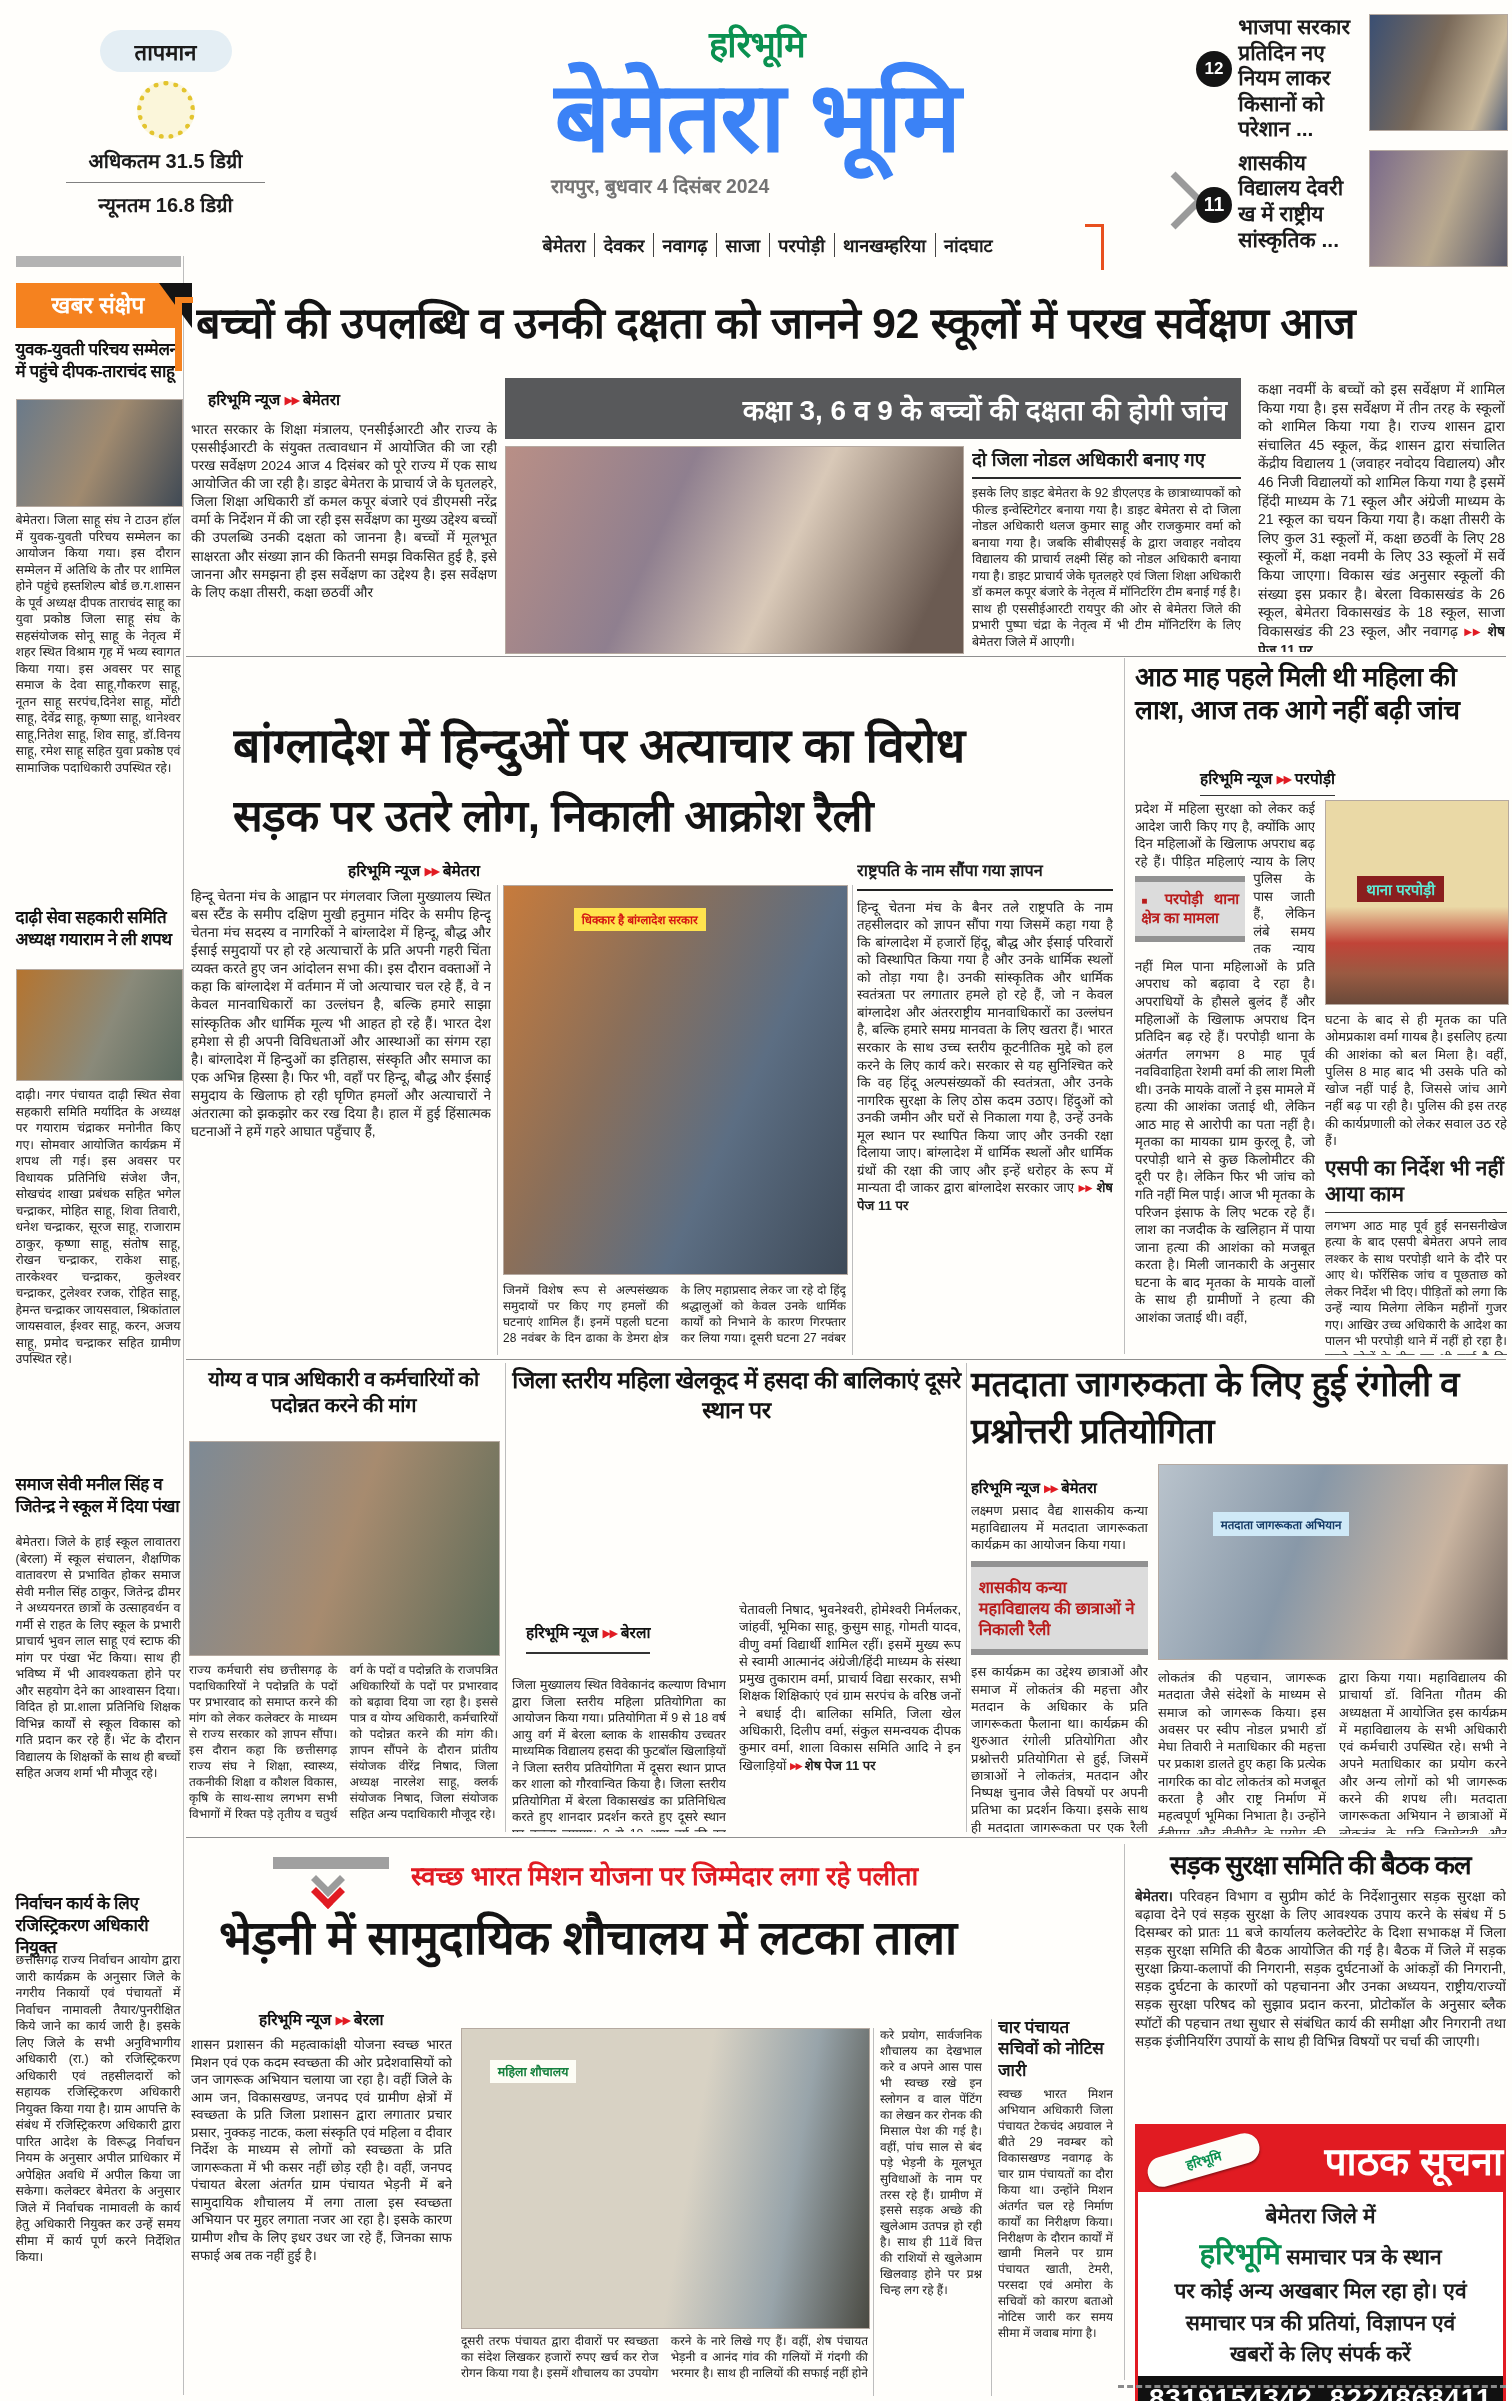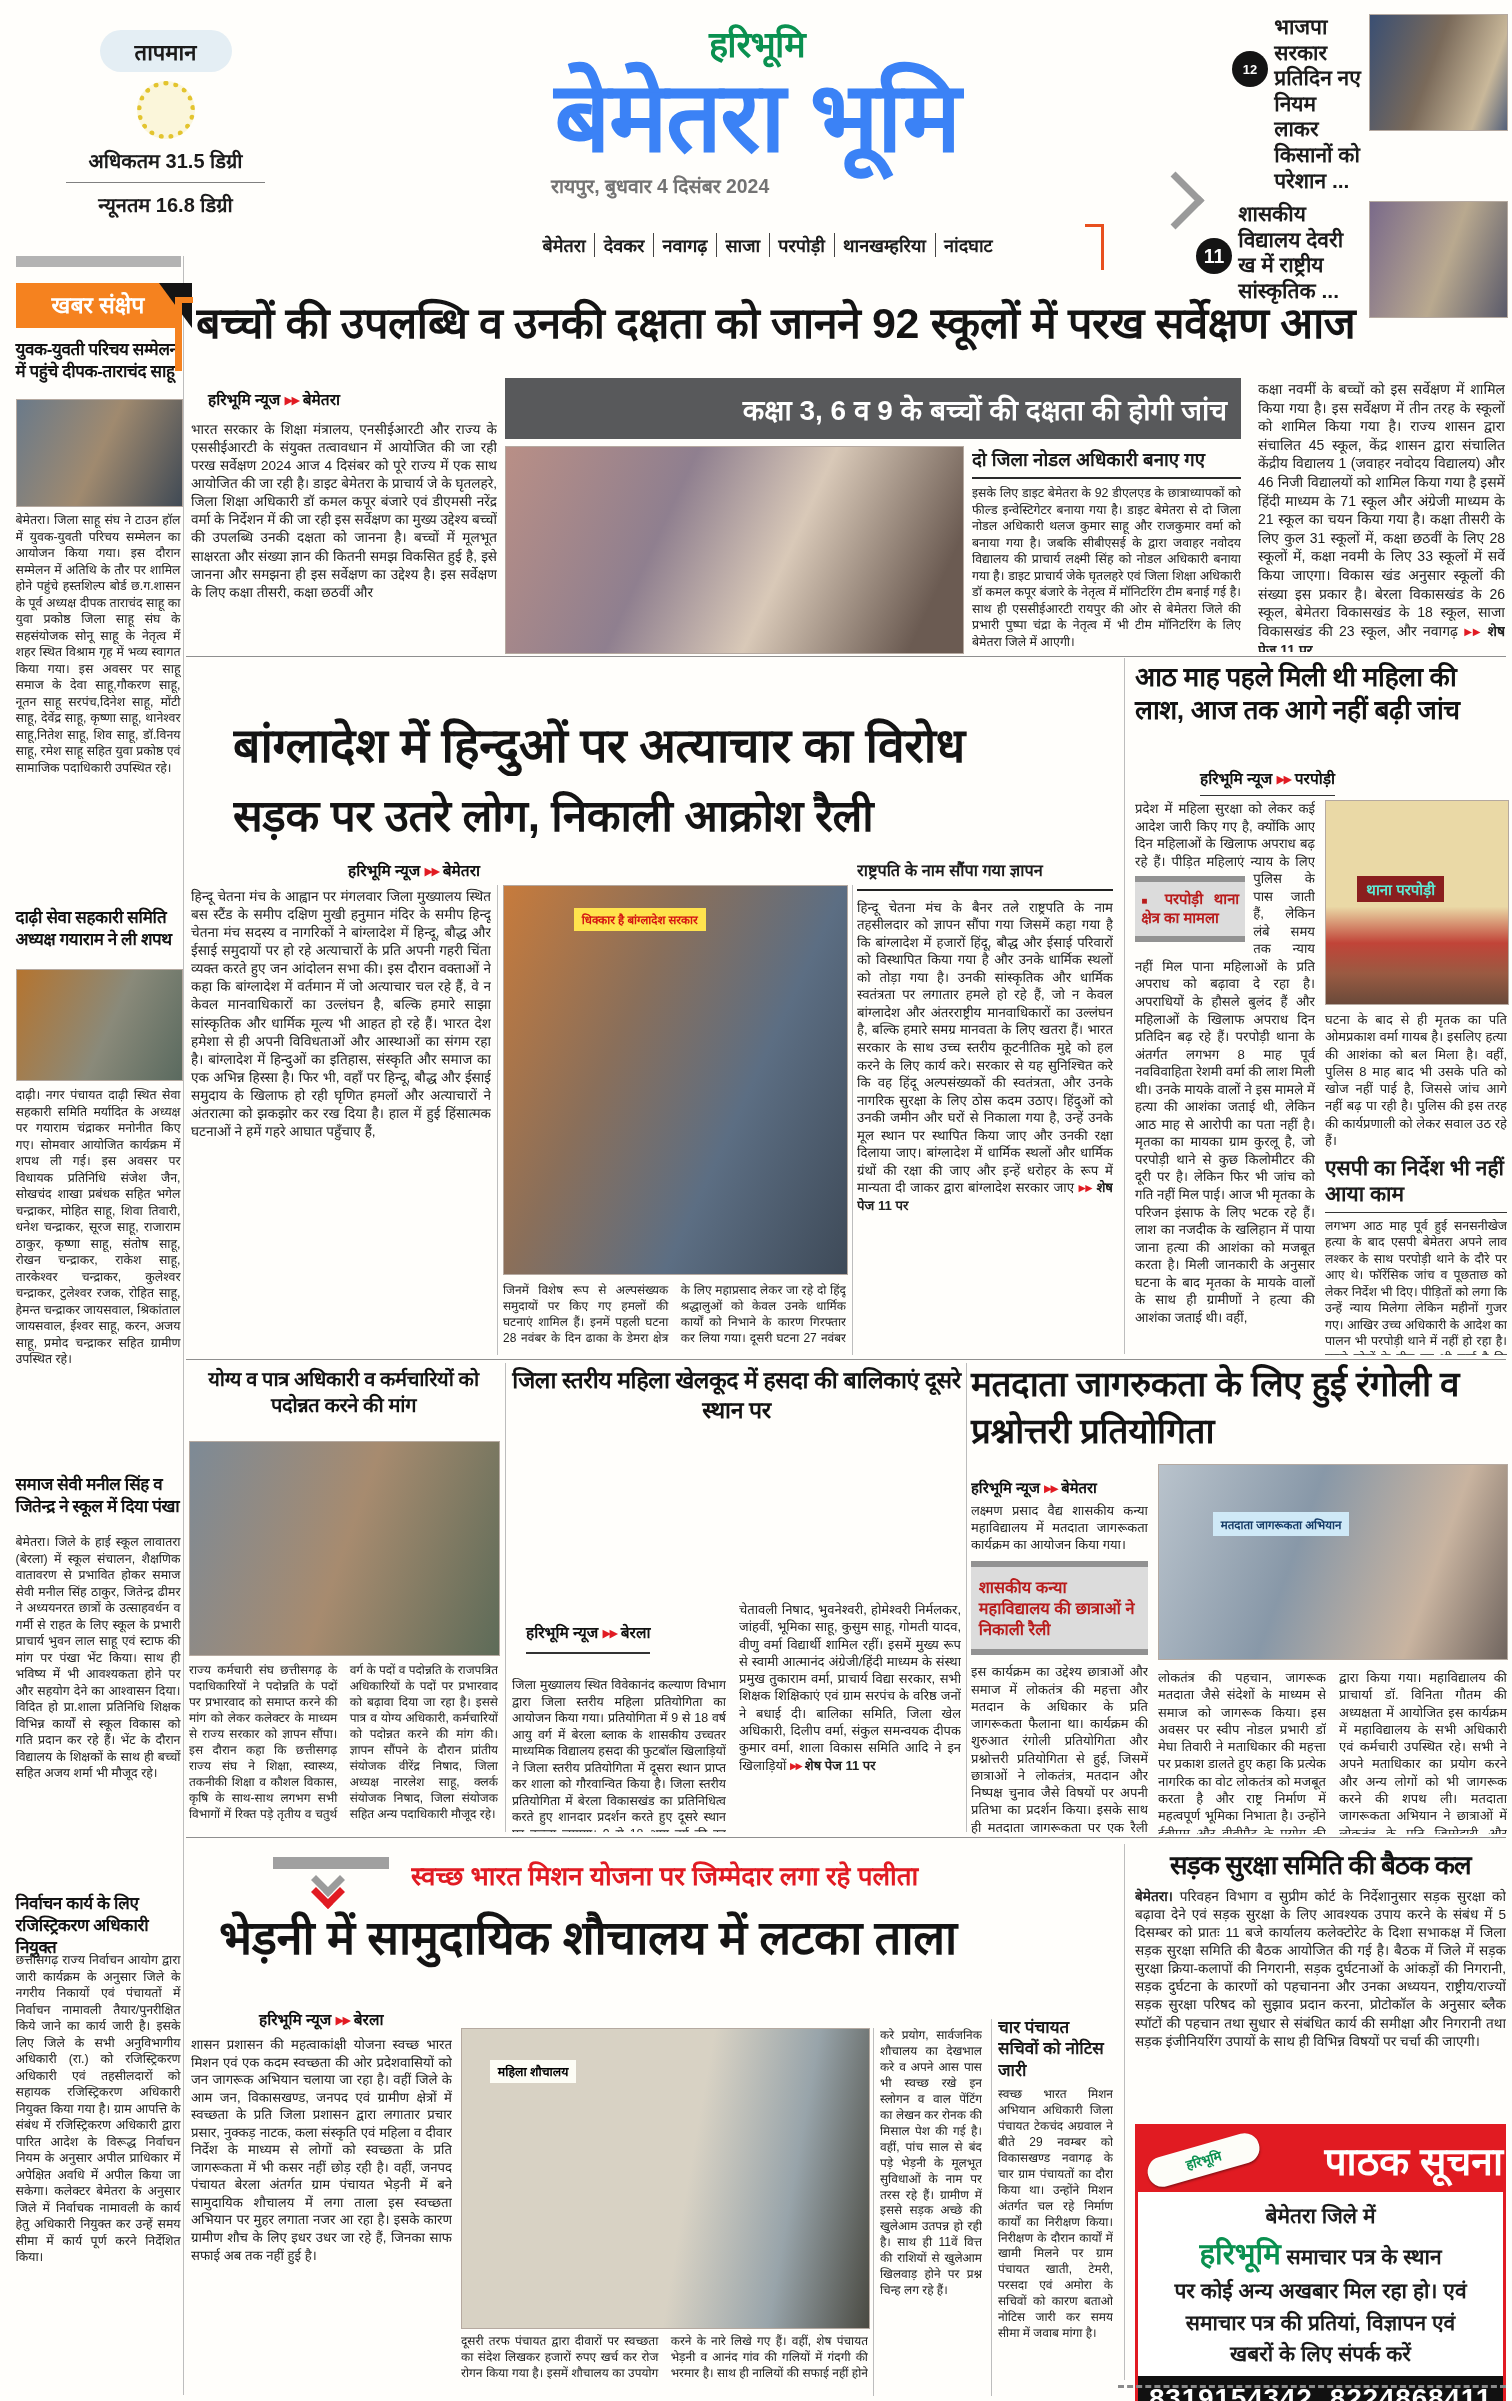--- a/index.html
+++ b/index.html
@@ -55,21 +55,21 @@
     <span class="b" style="font-size:18px;padding:0 8.5px;border-right:1.6px solid #444;">साजा</span>
     <span class="b" style="font-size:18px;padding:0 8.5px;border-right:1.6px solid #444;">परपोड़ी</span>
     <span class="b" style="font-size:18px;padding:0 8.5px;border-right:1.6px solid #444;">थानखम्हरिया</span>
     <span class="b" style="font-size:18px;padding:0 8.5px;">नांदघाट</span>
   </div>
   <div class="abs" style="left:1085px;top:224px;width:15.5px;height:43px;border-top:3.9px solid #e8501e;border-right:3.9px solid #e8501e;"></div>
 
   <div class="abs" style="left:1155px;top:180px;width:34px;height:34px;border-right:7px solid #9a9a9a;border-bottom:7px solid #9a9a9a;transform:rotate(-45deg);"></div>
   <div class="abs" style="left:1196px;top:14px;width:312px;">
     <div style="display:flex;margin-bottom:7.8px;">
-      <div style="width:36px;height:36px;border-radius:50%;background:#141414;color:#fff;font-weight:bold;font-size:13px;display:flex;align-items:center;justify-content:center;margin-top:37px;flex:none;margin-left:36px;">12</div>
+      <div style="width:36px;height:36px;border-radius:50%;background:#141414;color:#fff;font-weight:bold;font-size:17px;display:flex;align-items:center;justify-content:center;margin-top:37px;flex:none;">12</div>
       <div class="b" style="width:130px;font-size:21px;line-height:1.22;padding:0 6.2px;">भाजपा सरकार प्रतिदिन नए नियम लाकर किसानों को परेशान ...</div>
       <div class="photo ph-group1" style="position:relative;width:137px;height:115px;flex:none;"></div>
     </div>
     <div style="display:flex;">
       <div style="width:36px;height:36px;border-radius:50%;background:#141414;color:#fff;font-weight:bold;font-size:19.4px;display:flex;align-items:center;justify-content:center;margin-top:37px;flex:none;">11</div>
       <div class="b" style="width:130px;font-size:21px;line-height:1.22;padding:0 6.2px;">शासकीय विद्यालय देवरी ख में राष्ट्रीय सांस्कृतिक ...</div>
       <div class="photo ph-group2" style="position:relative;width:137px;height:115px;flex:none;"></div>
     </div>
   </div>
 
@@ -225,21 +225,21 @@
   </div>
   <div class="abs b" style="left:411px;top:1857px;width:575px;font-size:26px;color:#e11b22;white-space:nowrap;overflow:hidden;">स्वच्छ भारत मिशन योजना पर जिम्मेदार लगा रहे पलीता</div>
   <div class="abs headline" style="left:219px;top:1904px;width:893px;font-size:47px;white-space:nowrap;overflow:hidden;">भेड़नी में सामुदायिक शौचालय में लटका ताला</div>
   <div class="abs byline" style="left:259px;top:2008px;">
     <span>हरिभूमि न्यूज</span>
     <span class="arrows">▶▶</span>
     <span>बेरला</span>
   </div>
   <div class="abs bodytext" style="left:191px;top:2036px;width:261px;height:359px;font-size:13.2px;">शासन प्रशासन की महत्वाकांक्षी योजना स्वच्छ भारत मिशन एवं एक कदम स्वच्छता की ओर प्रदेशवासियों को जन जागरूक अभियान चलाया जा रहा है। वहीं जिले के आम जन, विकासखण्ड, जनपद एवं ग्रामीण क्षेत्रों में स्वच्छता के प्रति जिला प्रशासन द्वारा लगातार प्रचार प्रसार, नुक्कड़ नाटक, कला संस्कृति एवं महिला व दीवार निर्देश के माध्यम से लोगों को स्वच्छता के प्रति जागरूकता में भी कसर नहीं छोड़ रही है। वहीं, जनपद पंचायत बेरला अंतर्गत ग्राम पंचायत भेड़नी में बने सामुदायिक शौचालय में लगा ताला इस स्वच्छता अभियान पर मुहर लगाता नजर आ रहा है। इसके कारण ग्रामीण शौच के लिए इधर उधर जा रहे हैं, जिनका साफ सफाई अब तक नहीं हुई है।</div>
   <div class="photo ph-toilet" style="left:461px;top:2028px;width:407px;height:299px;">
-    <span class="overlay-sign" style="left:28px;top:31px;background:#fdfdf5;color:#000000;font-size:12.4px;padding:3.1px 7.8px;">महिला शौचालय</span>
+    <span class="overlay-sign" style="left:28px;top:31px;background:#fdfdf5;color:#15803d;font-size:12.4px;padding:3.1px 7.8px;">महिला शौचालय</span>
   </div>
   <div class="abs bodytext" style="left:461px;top:2334px;width:407px;height:62px;column-count:2;column-gap:12.4px;font-size:12px;">दूसरी तरफ पंचायत द्वारा दीवारों पर स्वच्छता का संदेश लिखकर हजारों रुपए खर्च कर रोज रोगन किया गया है। इसमें शौचालय का उपयोग करने के नारे लिखे गए हैं। वहीं, शेष पंचायत भेड़नी व आनंद गांव की गलियों में गंदगी की भरमार है। साथ ही नालियों की सफाई नहीं होने से गंदगी को बढ़ावा मिल रहा है, जिससे वार्ड वासियों में शासन प्रशासन के प्रति आक्रोश बढ़ता जा रहा है।</div>
   <div class="vline" style="left:873px;top:2028px;height:368px;"></div>
   <div class="abs bodytext" style="left:880px;top:2028px;width:102px;height:368px;font-size:12px;">करे प्रयोग, सार्वजनिक शौचालय का देखभाल करे व अपने आस पास भी स्वच्छ रखे इन स्लोगन व वाल पेंटिंग का लेखन कर रोनक की मिसाल पेश की गई है। वहीं, पांच साल से बंद पड़े भेड़नी के मूलभूत सुविधाओं के नाम पर तरस रहे हैं। ग्रामीण में इससे सड़क अच्छे की खुलेआम उतपन्न हो रही है। साथ ही 11वें वित्त की राशियों से खुलेआम खिलवाड़ होने पर प्रश्न चिन्ह लग रहे हैं।</div>
   <div class="vline" style="left:991px;top:2019px;height:377px;"></div>
   <div class="abs" style="left:998px;top:2017px;width:115px;height:380px;overflow:hidden;">
     <div class="b" style="font-size:17px;line-height:1.25;margin-bottom:6.2px;">चार पंचायत सचिवों को नोटिस जारी</div>
     <div class="bodytext" style="font-size:12px;">स्वच्छ भारत मिशन अभियान अधिकारी जिला पंचायत टेकचंद अग्रवाल ने बीते 29 नवम्बर को विकासखण्ड नवागढ़ के चार ग्राम पंचायतों का दौरा किया था। उन्होंने मिशन अंतर्गत चल रहे निर्माण कार्यों का निरीक्षण किया। निरीक्षण के दौरान कार्यों में खामी मिलने पर ग्राम पंचायत खाती, टेमरी, परसदा एवं अमोरा के सचिवों को कारण बताओ नोटिस जारी कर समय सीमा में जवाब मांगा है।</div>
   </div>
 

